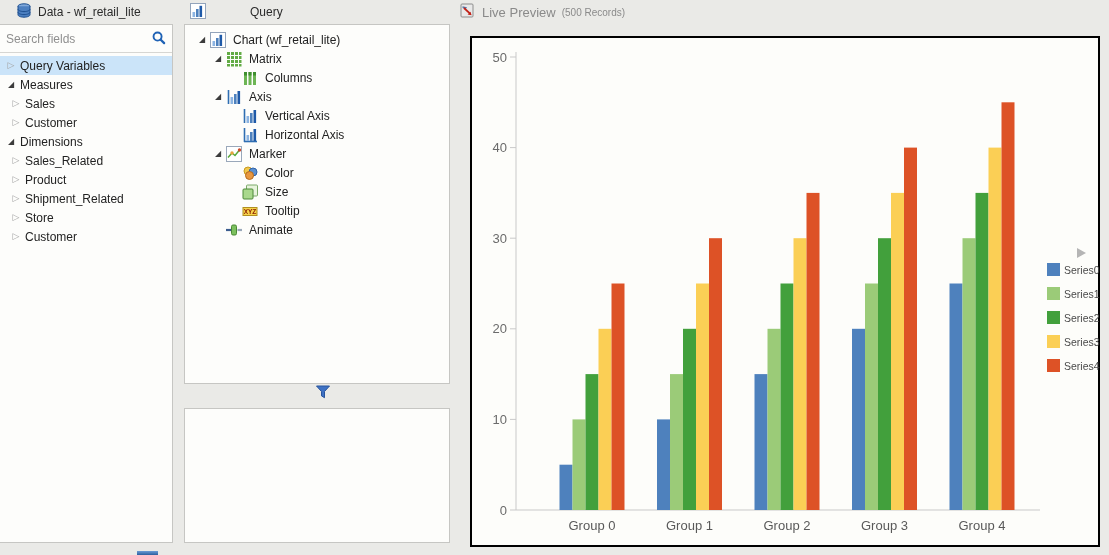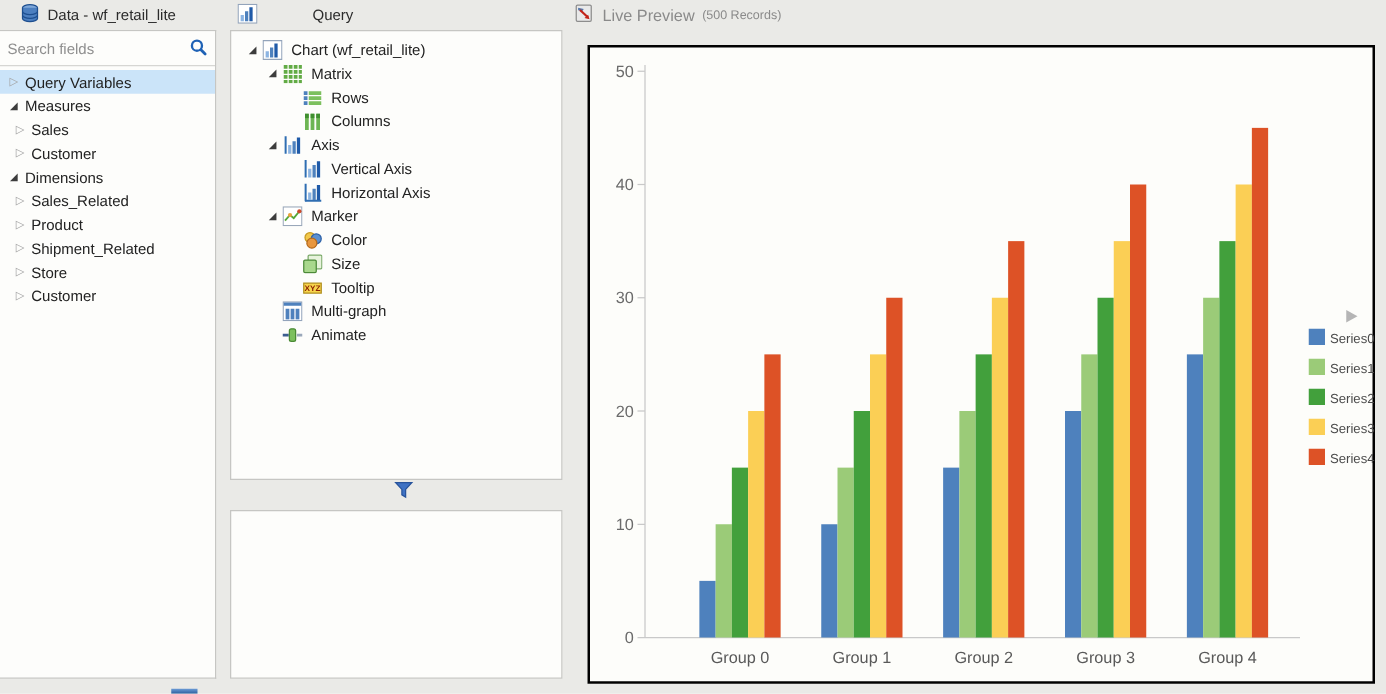--- a/index.html
+++ b/index.html
@@ -172,33 +172,20 @@
             <rect x="1" y="13" width="3" height="2.5"></rect>
               <rect x="5" y="13" width="3" height="2.5"></rect>
               <rect x="9" y="13" width="3" height="2.5"></rect>
               <rect x="13" y="13" width="2.5" height="2.5"></rect>
           </g>
         </svg>
       </span>
       <span class="lbl">Matrix</span>
     </div>
 
-    <div class="trow l2">
-      <span class="ticon">
-        <svg width="16" height="16" viewBox="0 0 16 16">
-          <rect x="1" y="3" width="3" height="3" fill="#4e81bd"></rect>
-            <rect x="5" y="3" width="10" height="3" fill="#7cc05e"></rect>
-          <rect x="1" y="7" width="3" height="3" fill="#4e81bd"></rect>
-            <rect x="5" y="7" width="10" height="3" fill="#7cc05e"></rect>
-          <rect x="1" y="11" width="3" height="3" fill="#4e81bd"></rect>
-            <rect x="5" y="11" width="10" height="3" fill="#7cc05e"></rect>
-        </svg>
-      </span>
-      <span class="lbl">Rows</span>
-    </div>
 
     <div class="trow l2">
       <span class="ticon">
         <svg width="16" height="16" viewBox="0 0 16 16">
           <rect x="2" y="2" width="3" height="13" fill="#6db554"></rect>
             <rect x="2" y="2" width="3" height="3.5" fill="#3f8f2f"></rect>
           <rect x="6.5" y="2" width="3" height="13" fill="#6db554"></rect>
             <rect x="6.5" y="2" width="3" height="3.5" fill="#3f8f2f"></rect>
           <rect x="11" y="2" width="3" height="13" fill="#6db554"></rect>
             <rect x="11" y="2" width="3" height="3.5" fill="#3f8f2f"></rect>
@@ -282,33 +269,20 @@
     <div class="trow l2">
       <span class="ticon">
         <svg width="16" height="16" viewBox="0 0 16 16">
           <rect x="1" y="4.5" width="14" height="8" fill="#f7d44c" stroke="#b08f1f"></rect>
           <text x="8" y="10.8" text-anchor="middle" font-size="6.5" font-weight="bold" font-family="Liberation Sans, sans-serif" fill="#8a1f00">XYZ</text>
         </svg>
       </span>
       <span class="lbl">Tooltip</span>
     </div>
 
-    <div class="trow l1">
-      <span class="arr"></span>
-      <span class="ticon">
-        <svg width="16" height="16" viewBox="0 0 16 16">
-          <rect x="0.5" y="0.5" width="15" height="15" fill="#fff" stroke="#93a4bb"></rect>
-          <rect x="1" y="1" width="14" height="2.6" fill="#4e81bd"></rect>
-          <rect x="2.5" y="6" width="3" height="8.5" fill="#4e81bd"></rect>
-          <rect x="6.5" y="6" width="3" height="8.5" fill="#4e81bd"></rect>
-          <rect x="10.5" y="6" width="3" height="8.5" fill="#4e81bd"></rect>
-        </svg>
-      </span>
-      <span class="lbl">Multi-graph</span>
-    </div>
 
     <div class="trow l1">
       <span class="arr"></span>
       <span class="ticon">
         <svg width="16" height="16" viewBox="0 0 16 16">
           <line x1="0" y1="8" x2="5" y2="8" stroke="#3c5d8f" stroke-width="2.2"></line>
           <rect x="5.5" y="3" width="5" height="10" rx="1.5" fill="#7cc05e" stroke="#4a8a35"></rect>
           <line x1="11.5" y1="8" x2="16" y2="8" stroke="#9aa8ba" stroke-width="2.2"></line>
         </svg>
       </span>

